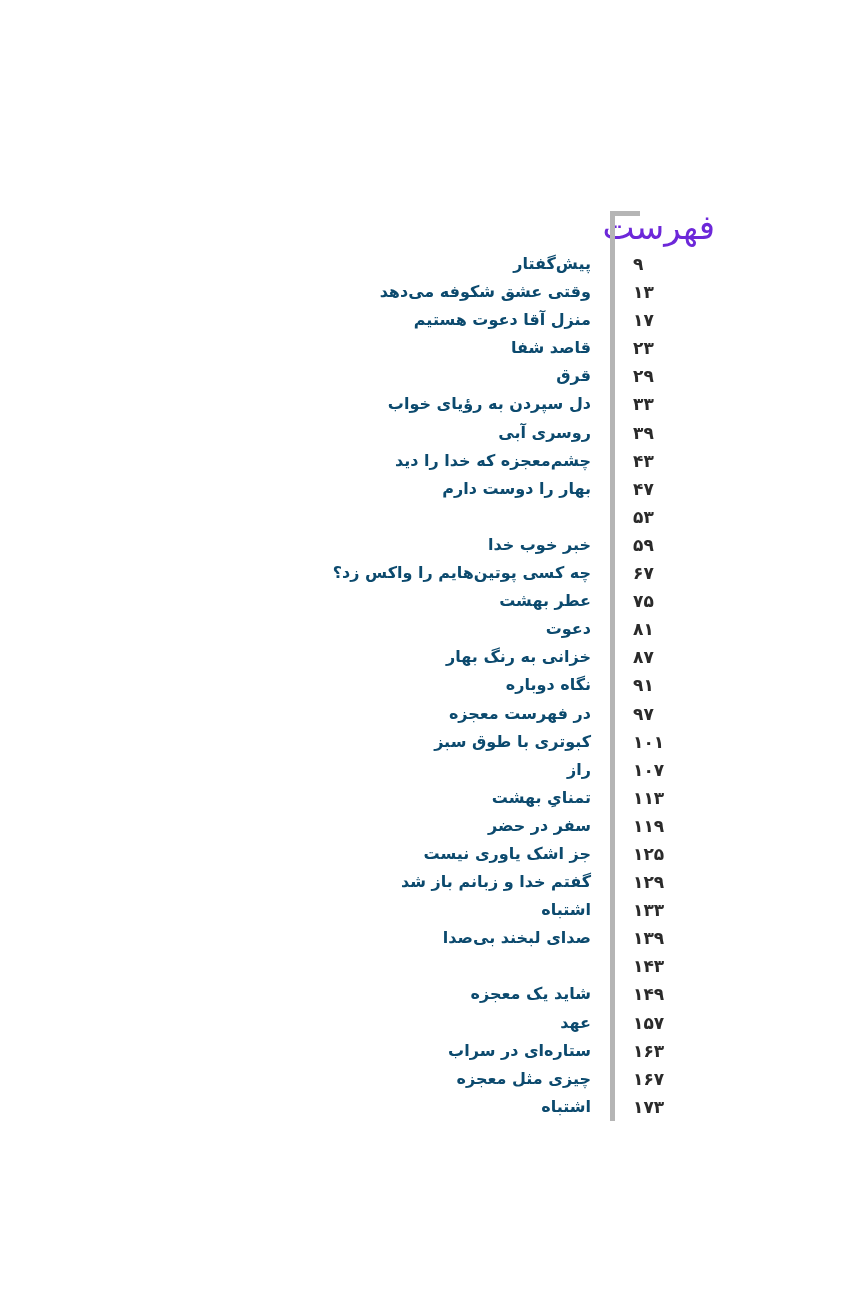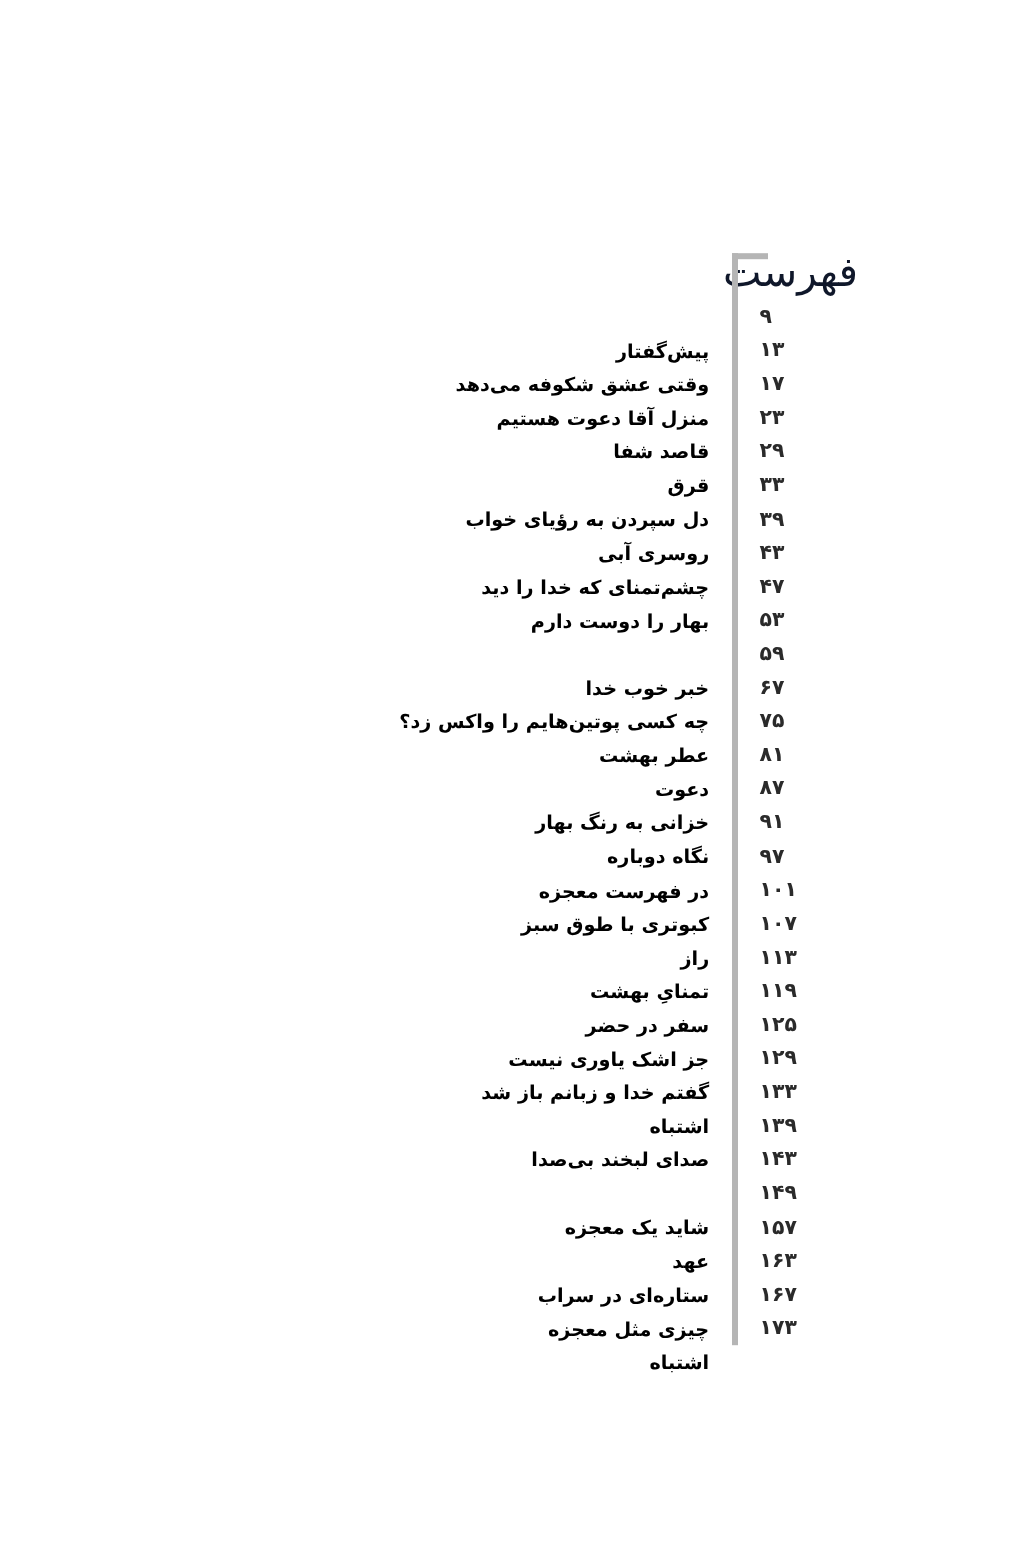--- a/index.html
+++ b/index.html
@@ -20,21 +20,21 @@
       left: 0; top: 0;
       width: 857px;
       height: 1300px;
     }
     .toc-title {
       position: absolute;
       right: 142px;
       top: 184px;
       font-size: 34px;
       line-height: 40px;
-      color: #0f172a;
+      color: #6d28d9;
       direction: rtl;
       font-weight: normal;
       letter-spacing: 0px;
     }
     .bracket-h {
       position: absolute;
       left: 610px;
       top: 211px;
       width: 30px;
       height: 5px;
@@ -75,23 +75,22 @@
     }
     .toc-chapter {
       position: absolute;
       right: 266px;
       top: 0;
       font-size: 16px;
       line-height: 28px;
       direction: rtl;
       text-align: right;
       white-space: nowrap;
-      color: #000000;
+      color: #0c4a6e;
       font-weight: bold;
-      margin-top: 29px;
     }
   </style>
 </head>
 <body>
 
 <div class="page">
   <h1 class="toc-title">فهرست</h1>
   <div class="bracket-h"></div>
   <div class="bracket-v"></div>
 
@@ -119,21 +118,21 @@
     <li class="toc-row">
       <span class="toc-page">۳۳</span>
       <span class="toc-chapter">دل سپردن به رؤیای خواب</span>
     </li>
     <li class="toc-row">
       <span class="toc-page">۳۹</span>
       <span class="toc-chapter">روسری آبی</span>
     </li>
     <li class="toc-row">
       <span class="toc-page">۴۳</span>
-      <span class="toc-chapter">چشم‌تمنای که خدا را دید</span>
+      <span class="toc-chapter">چشم‌معجزه که خدا را دید</span>
     </li>
     <li class="toc-row">
       <span class="toc-page">۴۷</span>
       <span class="toc-chapter">بهار را دوست دارم</span>
     </li>
     <li class="toc-row">
       <span class="toc-page">۵۳</span>
     </li>
     <li class="toc-row">
       <span class="toc-page">۵۹</span>

